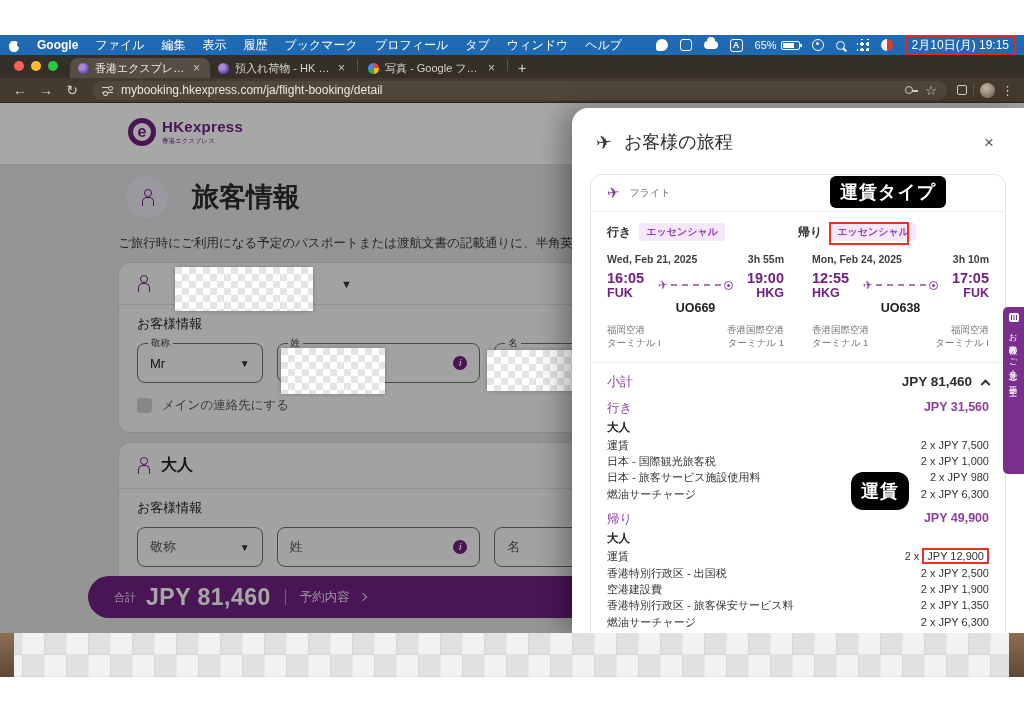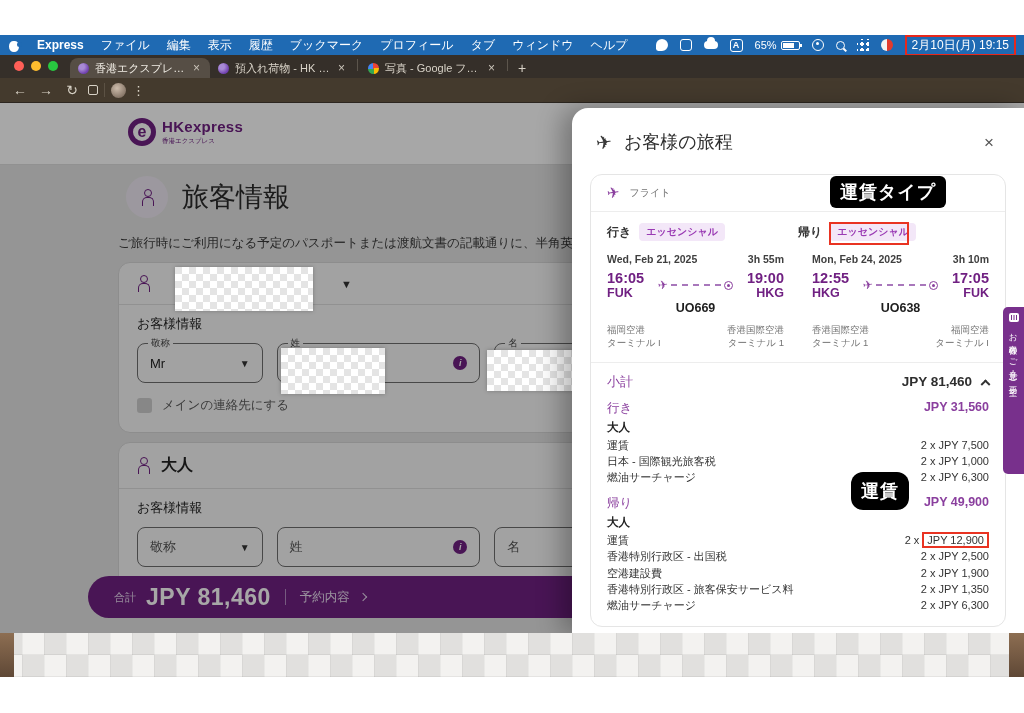--- a/index.html
+++ b/index.html
@@ -76,21 +76,21 @@
   .ic-dots { color:#d8d2c6; font-size:13px; }
 
   
   .content { position:absolute; top:103px; left:0; width:1024px; height:530px; background:#e4e4e4; overflow:hidden; }
   .site-header { position:absolute; top:0; left:0; width:100%; height:62px; background:#fff; border-bottom:1px solid #ddd; }
   .logo { position:absolute; left:128px; top:15px; display:flex; align-items:flex-start; gap:6px; }
   .logo-mark { width:28px; height:28px; border-radius:50%; border:5px solid #702082; color:#702082;
     font-weight:bold; font-size:16px; text-align:center; line-height:18px; }
   .logo-text b { color:#702082; font-size:15px; letter-spacing:.3px; }
   .logo-text span { display:block; font-size:6.5px; color:#702082; margin-top:1px; }
-  .pg-head { position:absolute; top:73px; left:126px; display:flex; align-items:center; gap:14px; }
+  .pg-head { position:absolute; top:73px; left:126px; display:flex; align-items:center; gap:24px;font-weight:bold; }
   .pg-avatar { width:42px; height:42px; border-radius:50%; background:#efe9f3; display:flex; align-items:center; justify-content:center; }
   .person { display:inline-block; position:relative; width:12px; height:17px; }
   .person::before { content:''; position:absolute; top:0; left:3px; width:6px; height:6px; border:1.6px solid #702082; border-radius:50%; }
   .person::after { content:''; position:absolute; bottom:0; left:1px; width:10px; height:8px; border:1.6px solid #702082; border-bottom:none; border-radius:5px 5px 0 0; }
   .pg-title { font-size:27px; color:#2b2b2b; }
   .pg-note { position:absolute; top:132px; left:118px; font-size:12.5px; color:#3a3a3a; white-space:nowrap; }
   .card { position:absolute; left:118px; width:562px; background:#f7f7f7; border:1px solid #d7d7d7; border-radius:12px; }
   .card-1 { top:159px; height:171px; }
   .card-2 { top:339px; height:152px; }
   .crow { display:flex; align-items:center; gap:12px; padding:12px 18px; }
@@ -198,21 +198,21 @@
 </style>
 </head>
 <body>
 
 <div class="screen">
 
 
   <div class="menubar">
     <div class="mb-left">
       <span class="apple"></span>
-      <span class="mi mi-app">Express</span>
+      <span class="mi mi-app">Google</span>
       <span class="mi">ファイル</span>
       <span class="mi">編集</span>
       <span class="mi">表示</span>
       <span class="mi">履歴</span>
       <span class="mi">ブックマーク</span>
       <span class="mi">プロフィール</span>
       <span class="mi">タブ</span>
       <span class="mi">ウィンドウ</span>
       <span class="mi">ヘルプ</span>
     </div>
@@ -256,20 +256,28 @@
       <span class="tab-x">×</span>
     </div>
     <div class="tab-sep"></div>
     <div class="newtab">+</div>
   </div>
 
   <div class="toolbar">
     <span class="nav-ic">←</span>
     <span class="nav-ic">→</span>
     <span class="nav-ic">↻</span>
+    <div class="omnibox">
+      <span class="tune"></span>
+      <span class="url">mybooking.hkexpress.com/ja/flight-booking/detail</span>
+      <span class="omni-right">
+        <span class="sic ic-key"></span>
+        <span class="ic-star">☆</span>
+      </span>
+    </div>
     <span class="sic ic-ext"></span>
     <span class="tb-sep"></span>
     <span class="avatar"></span>
     <span class="ic-dots">⋮</span>
   </div>
 
   <div class="content">
     <div class="site-header">
       <div class="logo">
         <span class="logo-mark">e</span>
@@ -462,20 +470,24 @@
         <div class="pax">大人</div>
         <div class="fr">
           <span>運賃</span>
             <span class="v">2 x JPY 7,500</span>
         </div>
         <div class="fr">
           <span>日本 - 国際観光旅客税</span>
             <span class="v">2 x JPY 1,000</span>
         </div>
         <div class="fr">
+          <span>日本 - 旅客サービス施設使用料</span>
+            <span class="v">2 x JPY 980</span>
+        </div>
+        <div class="fr">
           <span>燃油サーチャージ</span>
             <span class="v">2 x JPY 6,300</span>
         </div>
 
         <div class="leg-row" style="margin-top:9px">
           <span>帰り</span>
           <span class="amt">JPY 49,900</span>
         </div>
         <div class="pax">大人</div>
         <div class="fr">

